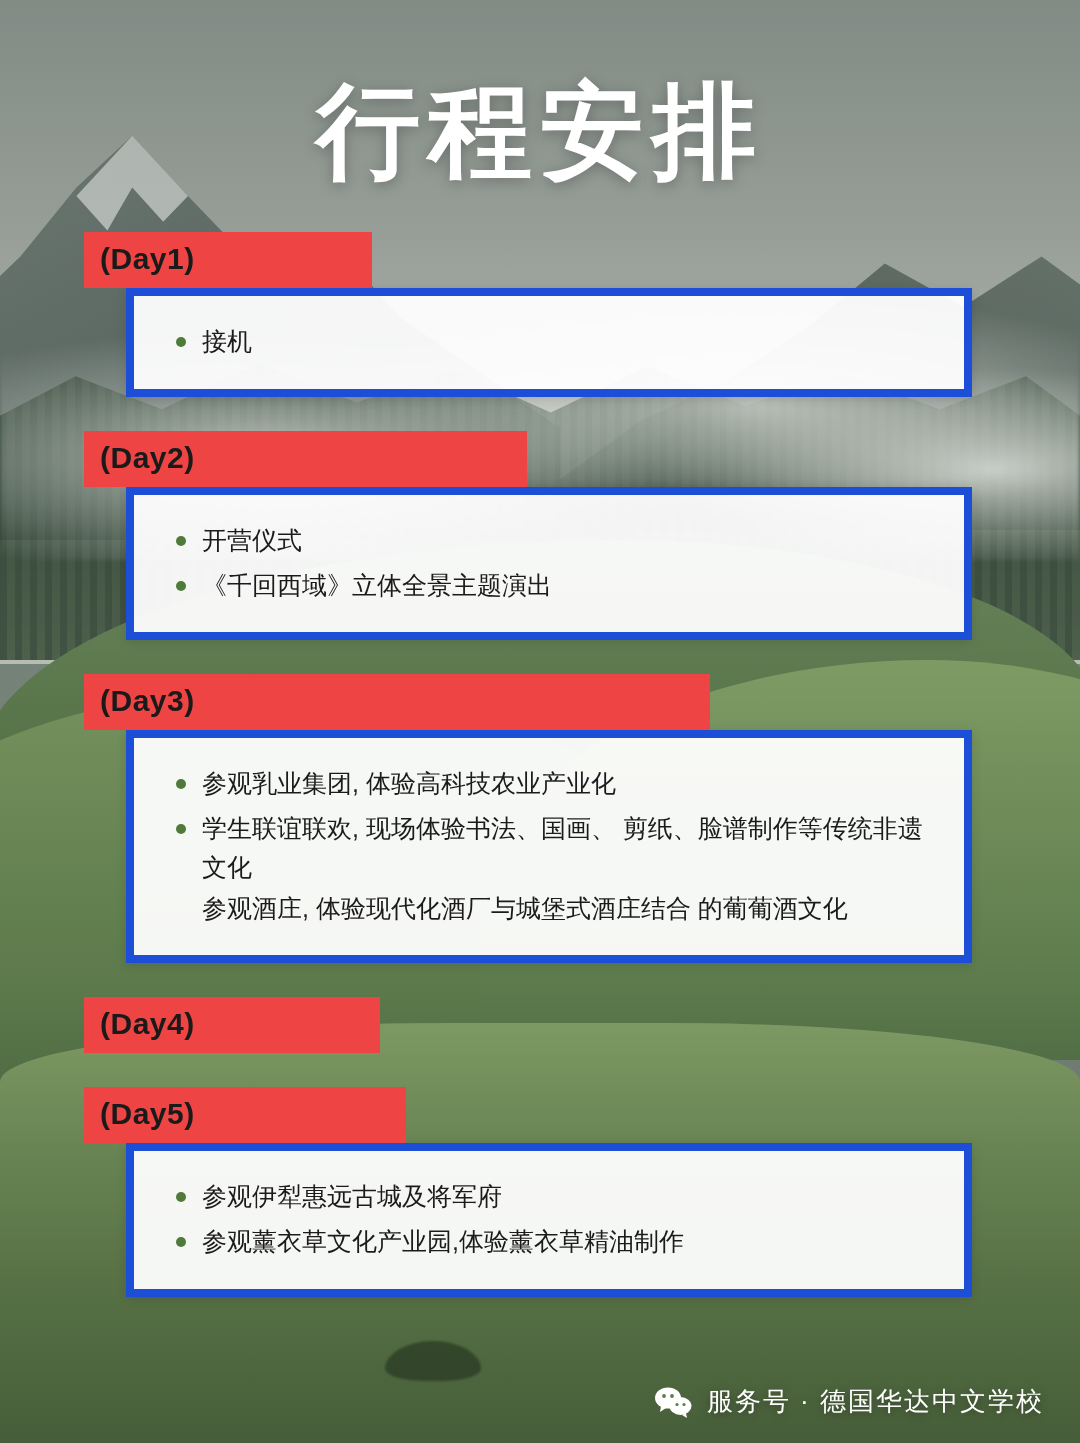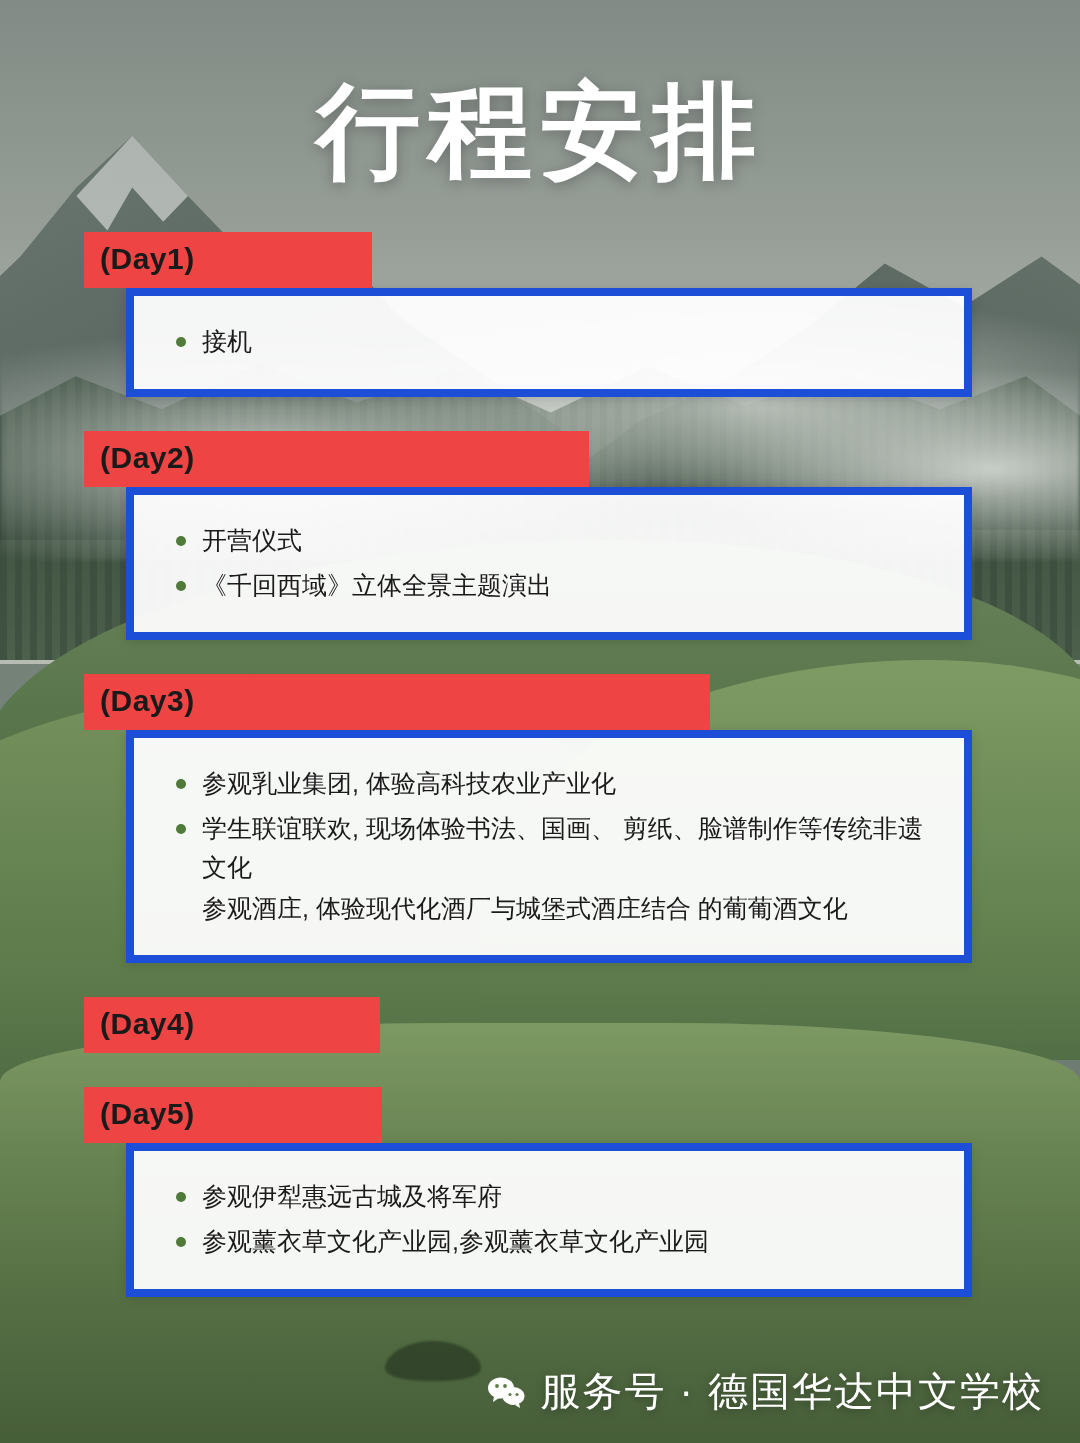--- a/index.html
+++ b/index.html
@@ -125,24 +125,24 @@
     display: inline-block;
     background: #ef4444;
     color: #1a1a1a;
     font-size: 30px;
     font-weight: 700;
     padding: 10px 24px 12px 16px;
     min-width: 190px;
     letter-spacing: .5px;
   }
   .tab-w1 { width: 288px; }
-  .tab-w2 { width: 505px; }
+  .tab-w2 { width: 443px; }
   .tab-w3 { width: 626px; }
   .tab-w4 { width: 296px; }
-  .tab-w5 { width: 298px; }
+  .tab-w5 { width: 322px; }
 
   .day-card {
     background: rgba(255,255,255,0.94);
     border: 8px solid #1d4ed8;
     margin-left: 42px;
     width: 846px;
     padding: 26px 34px 28px 34px;
     box-shadow: 0 2px 10px rgba(0,0,0,0.12);
   }
 
@@ -172,21 +172,21 @@
 
   
   .footer {
     position: absolute;
     right: 36px;
     bottom: 24px;
     display: flex;
     align-items: center;
     gap: 14px;
     color: #ffffff;
-    font-size: 40px;
+    font-size: 26px;
     letter-spacing: 2px;
     text-shadow: 0 2px 8px rgba(0,0,0,0.35);
   }
   .wechat-icon {
     width: 40px; height: 34px;
     position: relative;
     display: inline-block;
   }
   .wechat-icon svg { display: block; }
 </style>
@@ -261,21 +261,21 @@
       </div>
 
       <div class="day-block">
         <div class="day-tab tab-w5">(Day5)</div>
         <div class="day-card">
           <ul>
             <li>
               <span>参观伊犁惠远古城及将军府</span>
             </li>
             <li>
-              <span>参观薰衣草文化产业园,参观薰衣草文化产业园</span>
+              <span>参观薰衣草文化产业园,体验薰衣草精油制作</span>
             </li>
 
           </ul>
         </div>
       </div>
 
     </div>
 
     <div class="footer">
       <span class="wechat-icon">

